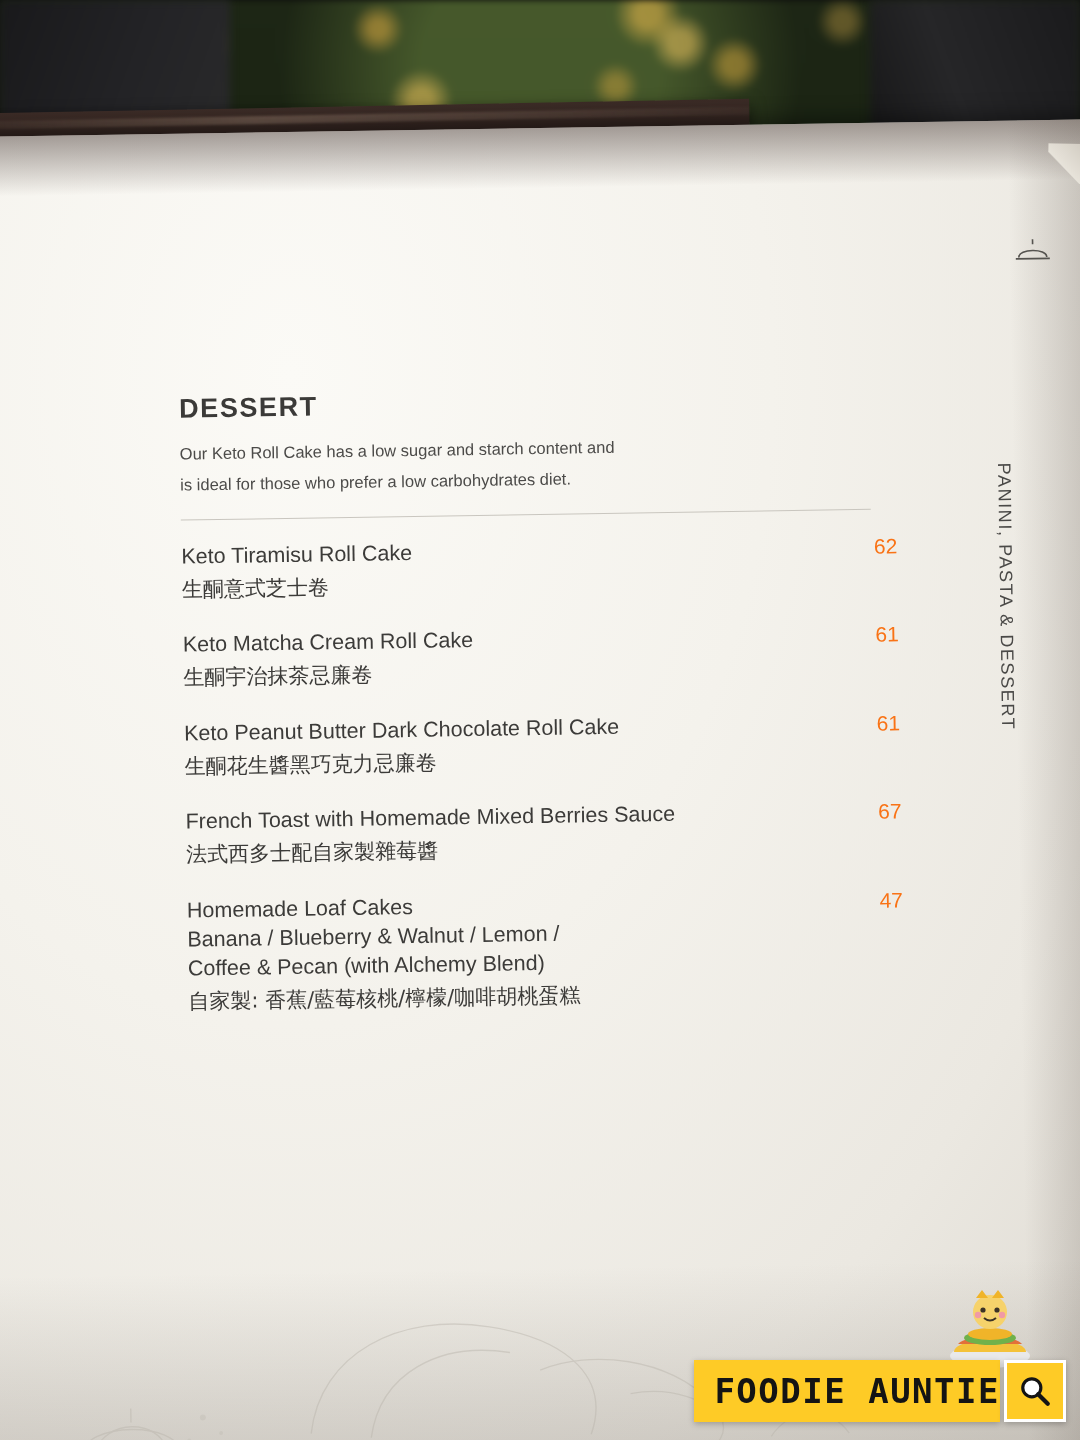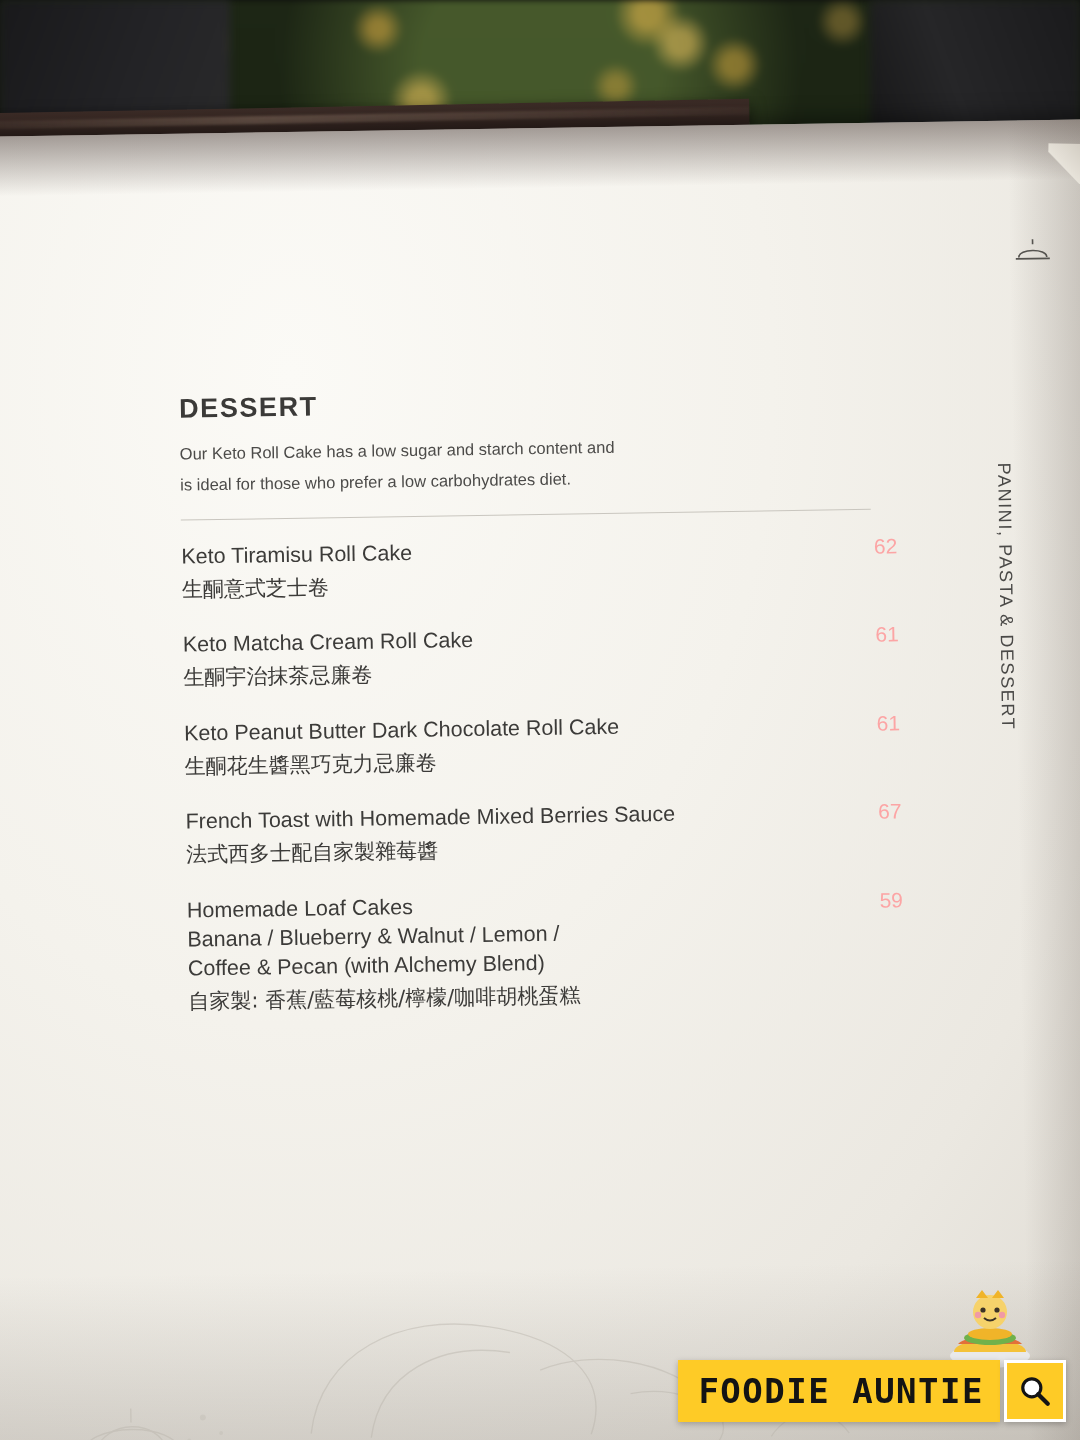--- a/index.html
+++ b/index.html
@@ -188,21 +188,21 @@
     color: #3c3b39;
     line-height: 1.45;
     margin-top: 3px;
     font-family: "DejaVu Sans", sans-serif;
   }
   .item-price {
     position: absolute;
     right: -16px;
     top: 3px;
     font-size: 21px;
-    color: #fca5a5;
+    color: #f97316;
   }
 
   
   .bottom-art {
     position: absolute;
     left: 60px;
     bottom: -20px;
     width: 820px;
     height: 230px;
     opacity: 0.45;
@@ -215,21 +215,21 @@
     bottom: 18px;
     display: flex;
     align-items: center;
     height: 62px;
   }
   .wm-bar {
     background: #fecb26;
     height: 62px;
     display: flex;
     align-items: center;
-    padding: 0 16px 0 20px;
+    padding: 0 0 0 20px;
     box-shadow: 0 2px 6px rgba(0,0,0,0.25);
   }
   .wm-text {
     font-family: "DejaVu Sans Mono", monospace;
     font-weight: bold;
     font-size: 34px;
     letter-spacing: 1.5px;
     color: #141414;
     white-space: nowrap;
   }
@@ -325,21 +325,21 @@
         <div class="item-price">67</div>
       </div>
 
       <div class="item">
         <div class="item-en">
           <span class="item-en-line">Homemade Loaf Cakes</span>
           <span class="item-en-line">Banana / Blueberry &amp; Walnut / Lemon /</span>
           <span class="item-en-line">Coffee &amp; Pecan (with Alchemy Blend)</span>
         </div>
         <div class="item-zh">自家製: 香蕉/藍莓核桃/檸檬/咖啡胡桃蛋糕</div>
-        <div class="item-price">59</div>
+        <div class="item-price">47</div>
       </div>
 
     </div>
 
     <svg class="bottom-art" viewBox="0 0 820 230">
       <g fill="none" stroke="#b9b4ab" stroke-width="1.4">
         <path d="M240 200 C250 120, 330 80, 420 96 C500 110, 540 150, 520 205"></path>
         <path d="M300 205 C310 140, 370 110, 440 122"></path>
         <path d="M470 140 C520 120, 600 130, 640 175 C665 203, 650 225, 610 228"></path>
         <path d="M560 165 C600 158, 640 172, 652 196"></path>

